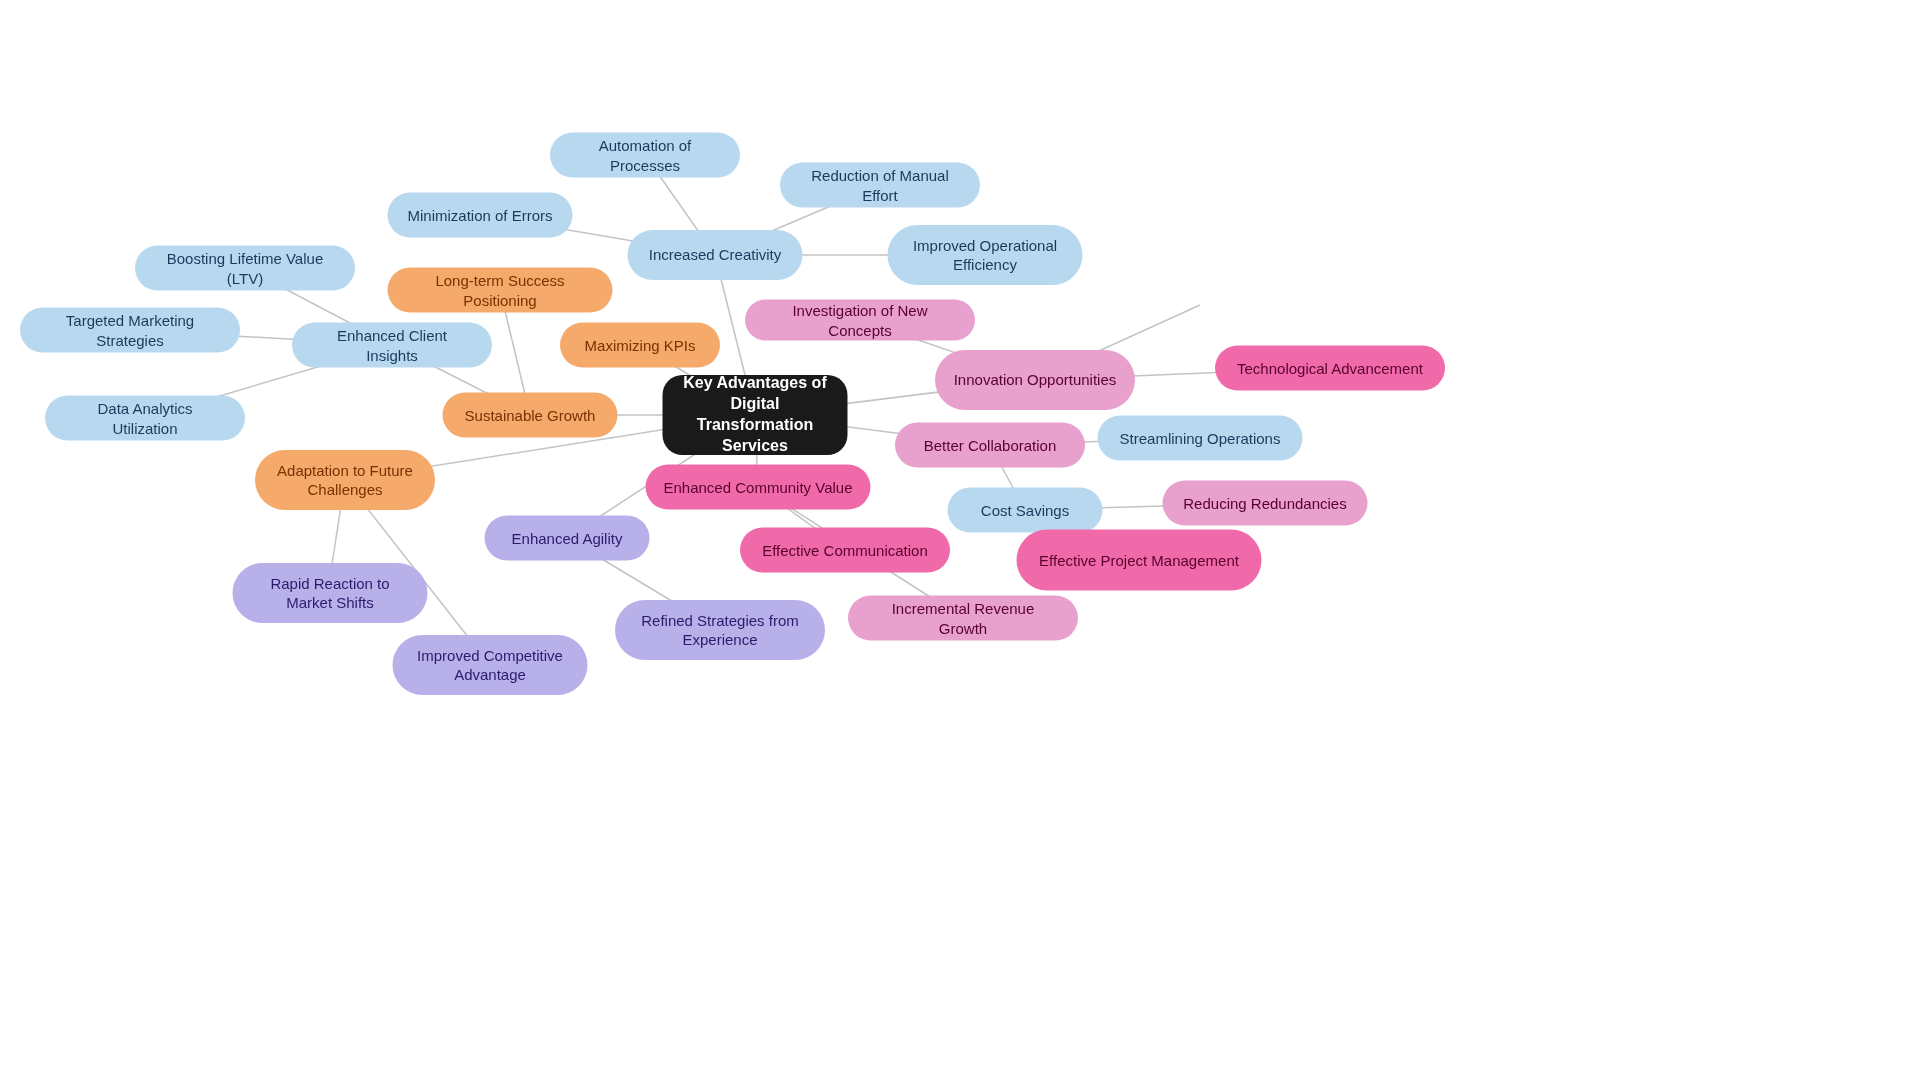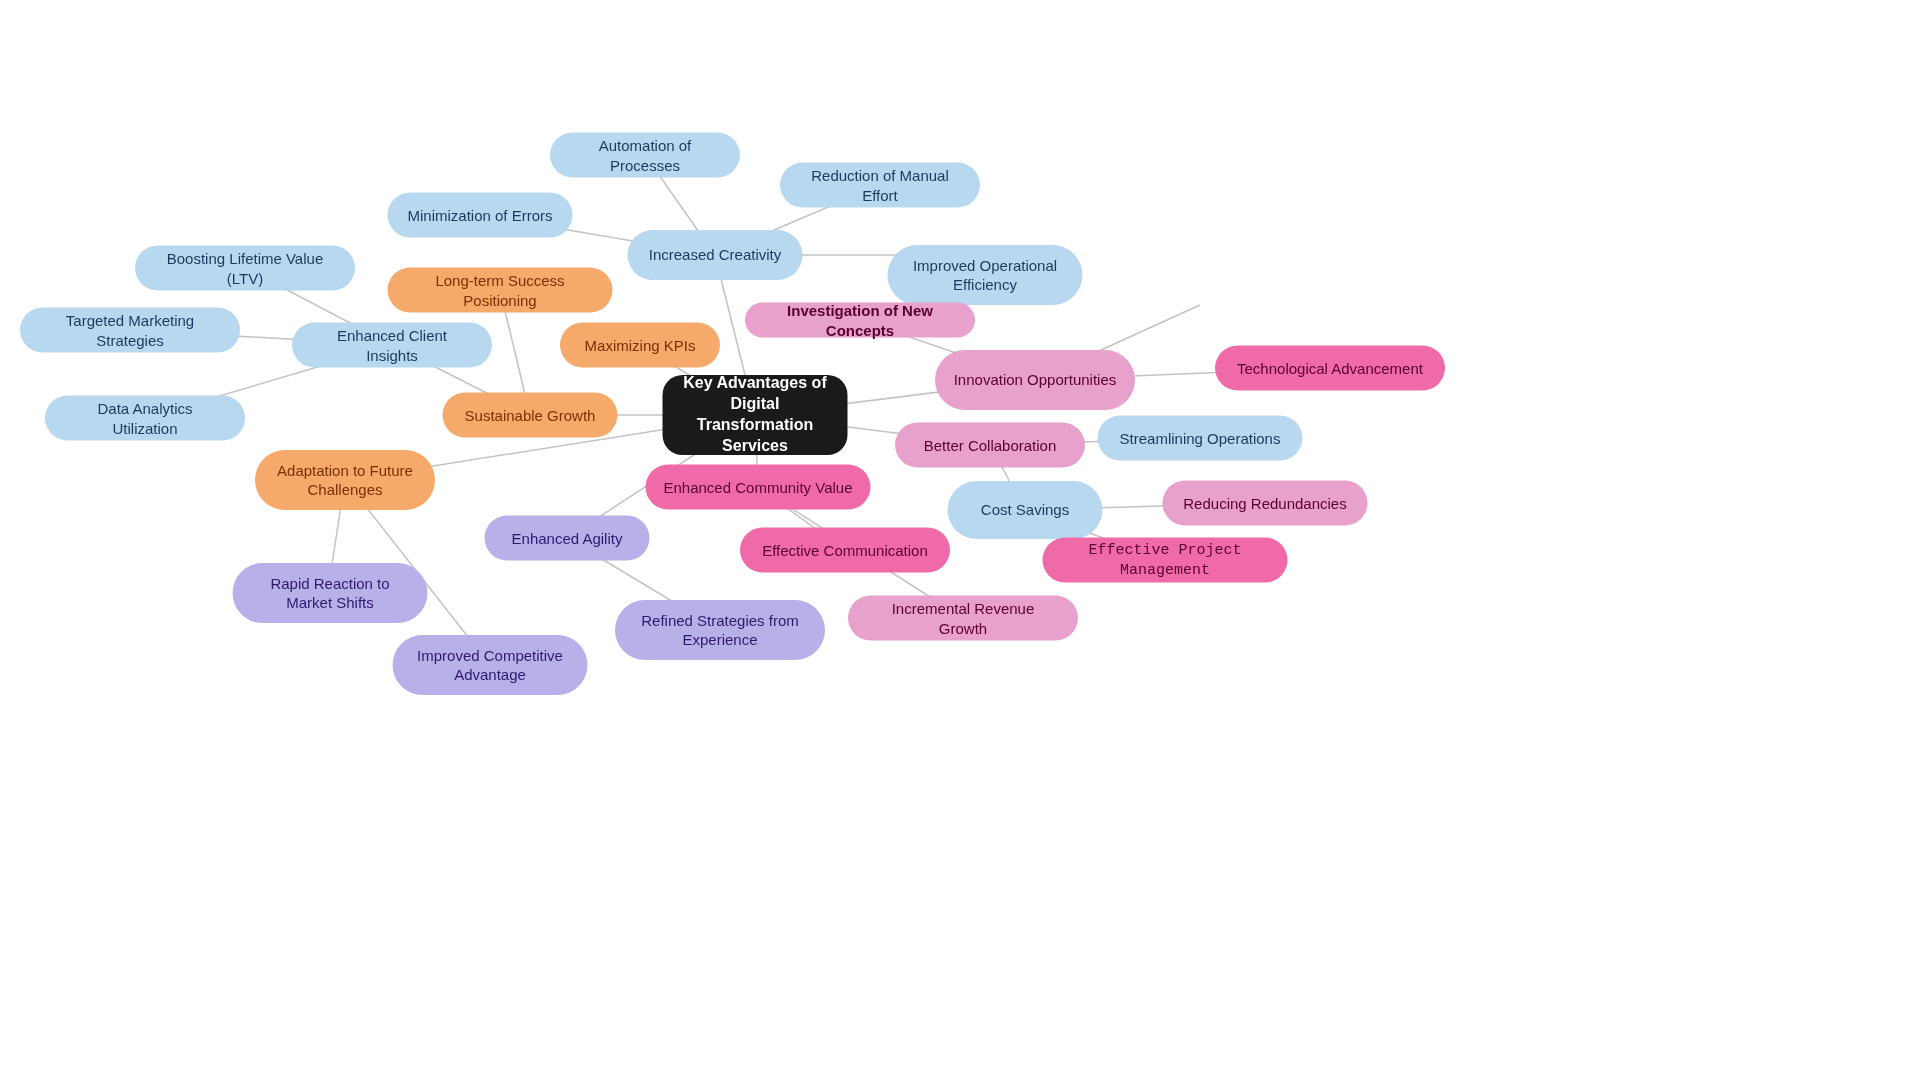--- a/index.html
+++ b/index.html
@@ -100,37 +100,37 @@
       <line x1="755" y1="415" x2="345" y2="480" stroke="#aaaaaa" stroke-width="1.5" opacity="0.7"></line>
       <line x1="345" y1="480" x2="330" y2="577" stroke="#aaaaaa" stroke-width="1.5" opacity="0.7"></line>
       <line x1="345" y1="480" x2="490" y2="665" stroke="#aaaaaa" stroke-width="1.5" opacity="0.7"></line>
     </svg>
 <div class="node node-center" style="left: 755px; top: 415px; width: 185px; height: 80px;">Key Advantages of Digital
 Transformation Services</div>
     <div class="node node-blue" style="left: 645px; top: 155px; width: 190px; height: 45px;">Automation of Processes</div>
     <div class="node node-blue" style="left: 880px; top: 185px; width: 200px; height: 45px;">Reduction of Manual Effort</div>
     <div class="node node-blue" style="left: 480px; top: 215px; width: 185px; height: 45px;">Minimization of Errors</div>
     <div class="node node-blue" style="left: 715px; top: 255px; width: 175px; height: 50px;">Increased Creativity</div>
-    <div class="node node-blue" style="left: 985px; top: 255px; width: 195px; height: 60px; margin-top: 20px;">Improved Operational
+    <div class="node node-blue" style="left: 985px; top: 255px; width: 195px; height: 60px;">Improved Operational
 Efficiency</div>
     <div class="node node-orange" style="left: 500px; top: 290px; width: 225px; height: 45px;">Long-term Success Positioning</div>
     <div class="node node-blue" style="left: 245px; top: 268px; width: 220px; height: 45px;">Boosting Lifetime Value (LTV)</div>
     <div class="node node-blue" style="left: 130px; top: 330px; width: 220px; height: 45px;">Targeted Marketing Strategies</div>
     <div class="node node-blue" style="left: 145px; top: 418px; width: 200px; height: 45px; text-align: center;">Data Analytics Utilization</div>
     <div class="node node-blue" style="left: 392px; top: 345px; width: 200px; height: 45px;">Enhanced Client Insights</div>
     <div class="node node-orange" style="left: 640px; top: 345px; width: 160px; height: 45px;">Maximizing KPIs</div>
     <div class="node node-orange" style="left: 530px; top: 415px; width: 175px; height: 45px;">Sustainable Growth</div>
-    <div class="node node-pink-light" style="left: 860px; top: 320px; width: 230px; height: 35px; font-weight: bold;">Investigation of New Concepts</div>
+    <div class="node node-pink-light" style="left: 860px; top: 320px; width: 230px; height: 41px;">Investigation of New Concepts</div>
     <div class="node node-pink-light" style="left: 1035px; top: 380px; width: 200px; height: 60px;">Innovation Opportunities</div>
     <div class="node node-pink" style="left: 1330px; top: 368px; width: 230px; height: 45px;">Technological Advancement</div>
     <div class="node node-pink-light" style="left: 990px; top: 445px; width: 190px; height: 45px;">Better Collaboration</div>
     <div class="node node-blue" style="left: 1200px; top: 438px; width: 205px; height: 45px;">Streamlining Operations</div>
-    <div class="node node-blue" style="left: 1025px; top: 510px; width: 155px; height: 58px;">Cost Savings</div>
+    <div class="node node-blue" style="left: 1025px; top: 510px; width: 155px; height: 45px;">Cost Savings</div>
     <div class="node node-pink-light" style="left: 1265px; top: 503px; width: 205px; height: 45px;">Reducing Redundancies</div>
-    <div class="node node-pink" style="left: 1165px; top: 560px; width: 245px; height: 45px; font-family: Liberation Mono, monospace;">Effective Project Management</div>
+    <div class="node node-pink" style="left: 1139px; top: 560px; width: 245px; height: 61px;">Effective Project Management</div>
     <div class="node node-pink" style="left: 758px; top: 487px; width: 225px; height: 45px;">Enhanced Community Value</div>
     <div class="node node-pink" style="left: 845px; top: 550px; width: 210px; height: 45px;">Effective Communication</div>
     <div class="node node-pink-light" style="left: 963px; top: 618px; width: 230px; height: 45px;">Incremental Revenue Growth</div>
     <div class="node node-purple" style="left: 567px; top: 538px; width: 165px; height: 45px;">Enhanced Agility</div>
     <div class="node node-orange" style="left: 345px; top: 480px; width: 180px; height: 60px;">Adaptation to Future
 Challenges</div>
     <div class="node node-purple" style="left: 330px; top: 577px; width: 195px; height: 60px; margin-top: 16px;">Rapid Reaction to Market
 Shifts</div>
     <div class="node node-purple" style="left: 490px; top: 665px; width: 195px; height: 60px;">Improved Competitive
 Advantage</div>

